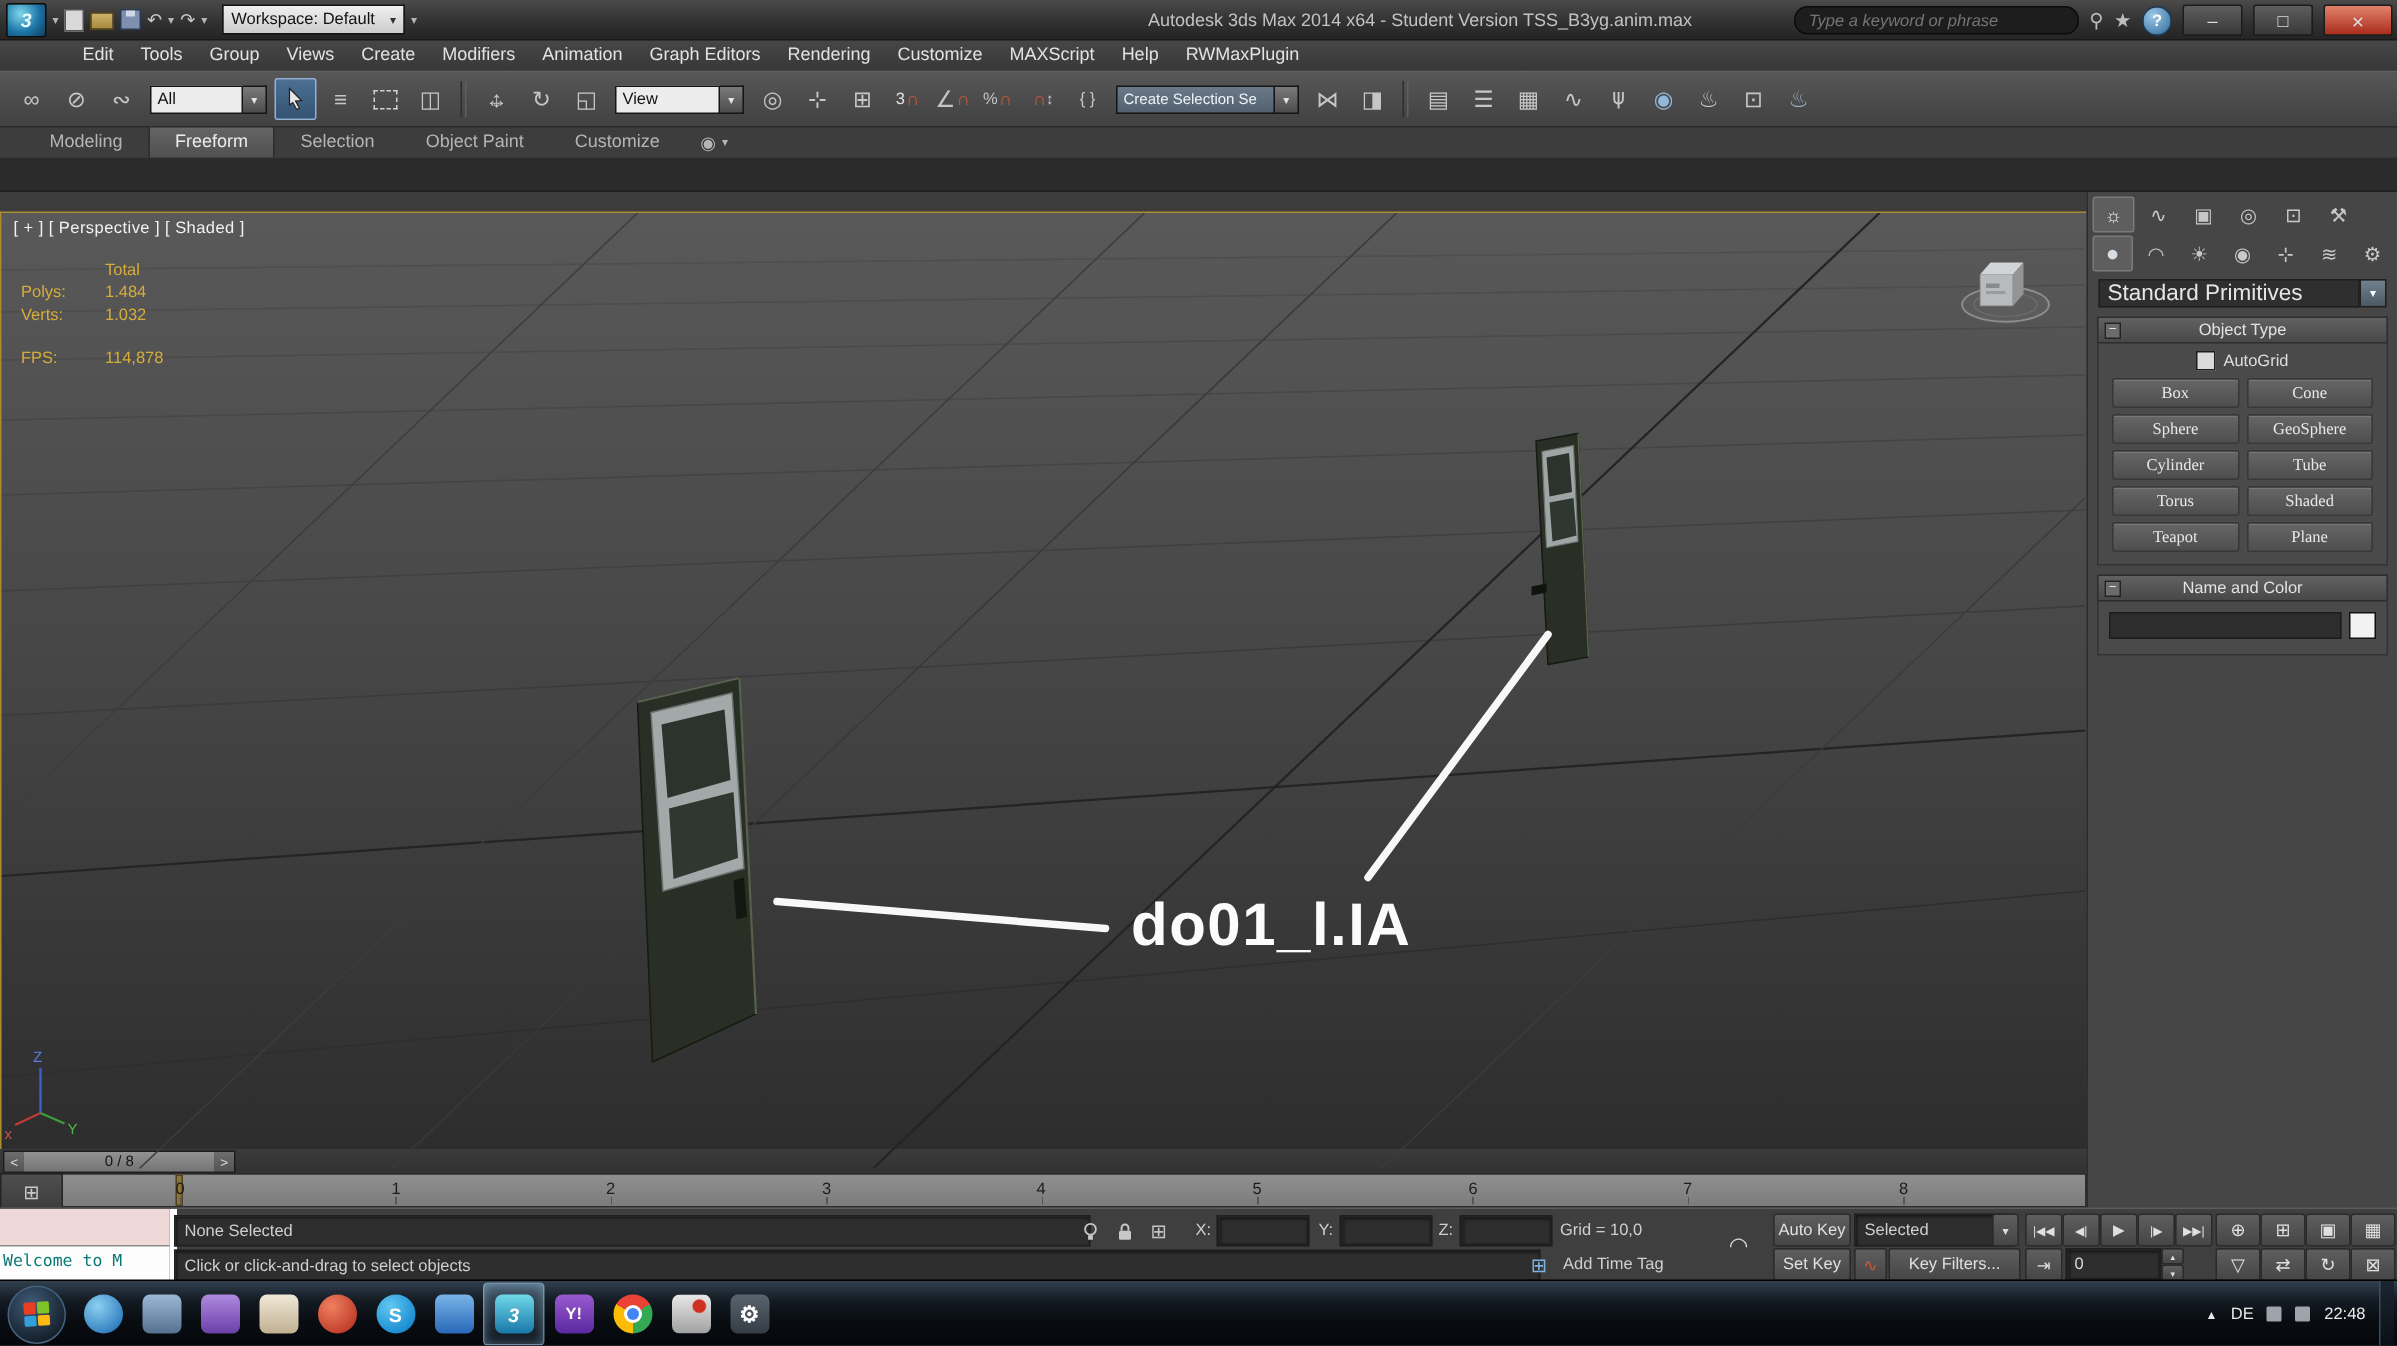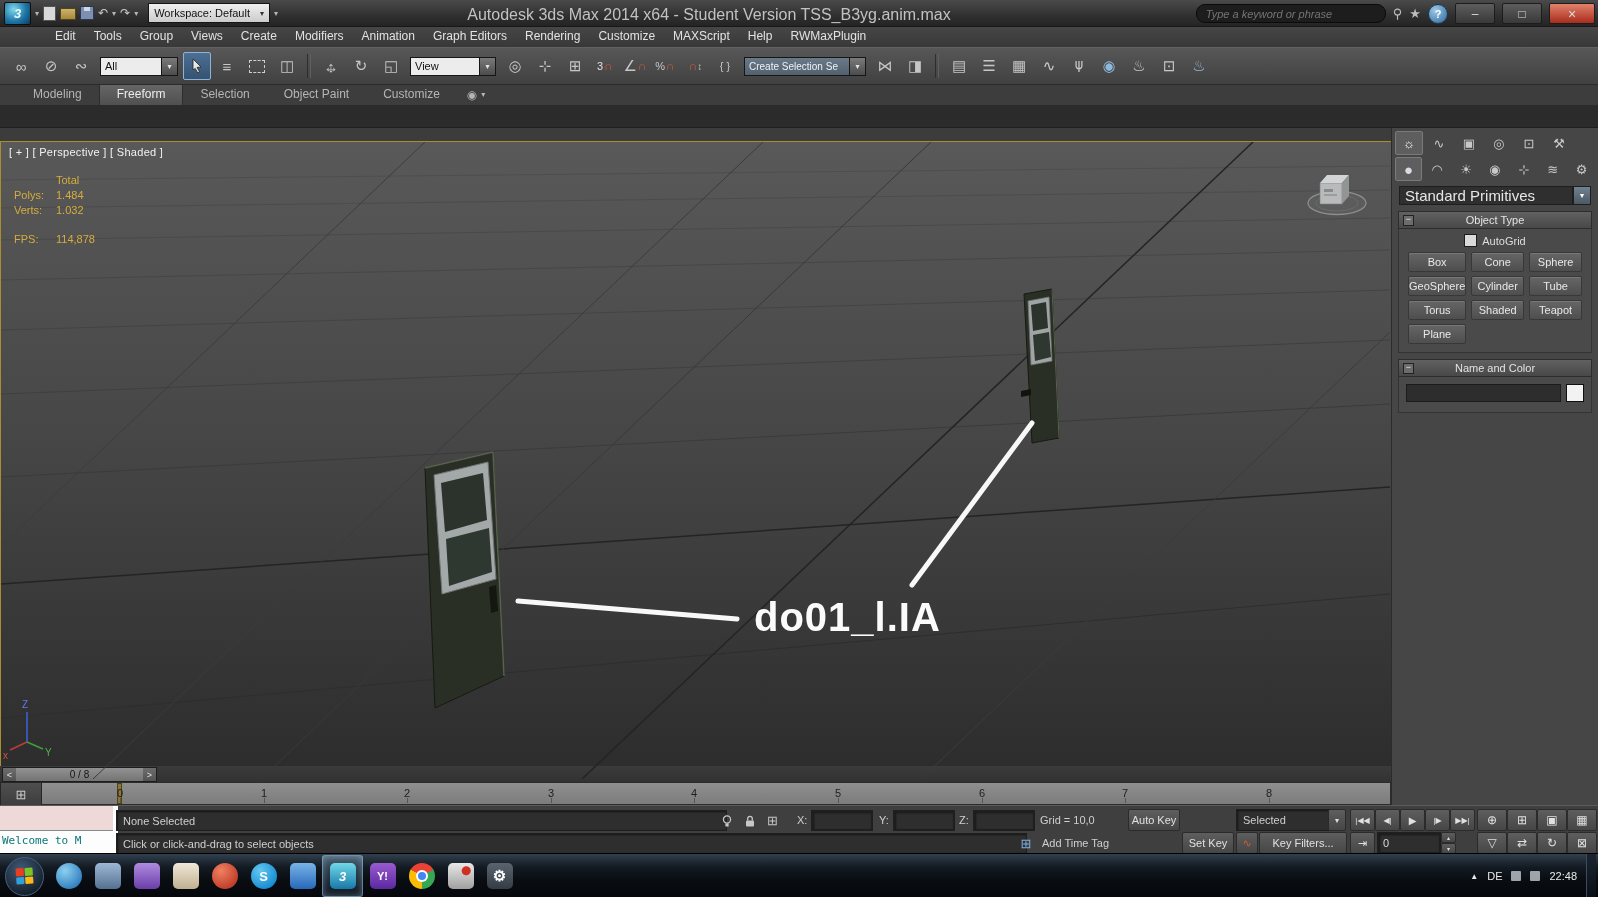--- a/index.html
+++ b/index.html
@@ -14,21 +14,21 @@
     color:#eafcff;font-weight:bold;font-style:italic;font-size:13px;
     display:flex;align-items:center;justify-content:center;}
   .mini{font-size:12px;color:#c9c9c9;line-height:1;}
   .dd{font-size:8px;color:#b5b5b5;}
   .pageicon{width:11px;height:13px;background:#d8d8d8;border:1px solid #555;}
   .foldericon{width:14px;height:10px;background:linear-gradient(#cdb36a,#a8893c);border:1px solid #55431a;margin-top:2px;}
   .floppyicon{width:12px;height:12px;background:#7f8faf;border:1px solid #2a3a55;position:relative;}
   .floppyicon:before{content:"";position:absolute;top:0;left:3px;width:6px;height:4px;background:#d0d8e8;}
   .wscombo{height:18px;background:linear-gradient(#efefef,#cccccc);border:1px solid #151515;
     color:#111;font-size:11px;display:flex;align-items:center;gap:10px;padding:0 5px;margin-left:6px;}
-  .titletext{position:absolute;left:290px;right:470px;top:6px;text-align:center;font-size:16px;
+  .titletext{position:absolute;left:290px;right:470px;top:6px;text-align:right;font-size:12px;
     color:#c2c2c2;white-space:nowrap;overflow:hidden;}
   .tbright{position:absolute;right:3px;top:3px;display:flex;align-items:center;gap:7px;}
   .searchbox{width:170px;height:17px;background:#1d1d1d;border:1px solid #0b0b0b;border-radius:9px;
     color:#979797;font-size:11px;font-style:italic;padding:0 9px;outline:none;font-family:"Liberation Sans",sans-serif;}
   .infoicon{color:#bdbdbd;font-size:13px;}
   .helpbtn{width:18px;height:18px;border-radius:50%;border:1px solid #1c3a55;
     background:radial-gradient(circle at 35% 30%,#9ec8e8,#2a6898);color:#fff;font-weight:bold;
     font-size:11px;display:flex;align-items:center;justify-content:center;}
   .winbtn{width:38px;height:19px;display:flex;align-items:center;justify-content:center;
     background:linear-gradient(#5d5d5d,#393939);border:1px solid #1c1c1c;border-radius:2px;
@@ -63,21 +63,21 @@
   .rtab{height:21px;line-height:21px;padding:0 17px;font-size:12px;color:#b5b5b5;}
   .rtab.active{background:linear-gradient(#666,#505050);color:#ededed;border:1px solid #2d2d2d;border-bottom:none;}
   .rcfg{margin-left:10px;display:flex;align-items:center;gap:4px;color:#b5b5b5;font-size:12px;height:21px;}
   .ribbonbody{position:absolute;top:105px;left:0;right:0;height:22px;background:#2b2b2b;
     border-bottom:1px solid #1f1f1f;z-index:16;}
   
   .viewport{position:absolute;top:141px;left:0;width:1391px;height:639px;
     border:1px solid #a98d30;background:linear-gradient(#595959,#474747 45%,#2c2c2c);overflow:hidden;padding-left:12px;}
   .vplabel{position:absolute;left:8px;top:4px;color:#f2f2f2;font-size:11px;z-index:6;letter-spacing:.3px;}
   .stats{position:absolute;left:13px;top:31px;color:#d6ad3c;font-size:11px;line-height:15px;z-index:6;}
-  .stats .srow{display:flex;}
+  .stats .srow{display:flex;gap:14px;}
   .stats .lbl{width:42px;}
   .anno{position:absolute;left:753px;top:453px;font-size:40px;font-weight:bold;color:#fbfbfb;
     letter-spacing:1px;z-index:5;}
   .vpsvg{position:absolute;left:0;top:0;z-index:1;}
   
   .cmdpanel{position:absolute;top:127px;left:1391px;right:0;height:678px;background:#464646;
     border-left:1px solid #2c2c2c;padding-top:3px;}
   .cptabs{display:flex;padding:1px 3px;gap:2px;}
   .cptab{width:26px;height:22px;display:flex;align-items:center;justify-content:center;
     color:#c8c8c8;font-size:13px;border:1px solid transparent;}
@@ -90,21 +90,21 @@
     display:flex;align-items:center;justify-content:center;}
   .rollout{margin:6px 6px 0;}
   .rhead{height:16px;background:linear-gradient(#616161,#484848);border:1px solid #2d2d2d;
     display:flex;align-items:center;justify-content:center;position:relative;color:#e3e3e3;font-size:11px;}
   .rhead .minusbox{position:absolute;left:4px;width:9px;height:9px;border:1px solid #222;background:#6c6c6c;
     color:#e8e8e8;font-size:9px;line-height:7px;text-align:center;}
   .rbody{border:1px solid #333;border-top:none;background:#4a4a4a;padding:5px 4px 8px;}
   .agrow{display:flex;justify-content:center;align-items:center;gap:5px;margin-bottom:5px;}
   .chk{width:11px;height:11px;background:#dadada;border:1px solid #1d1d1d;}
   .aglabel{color:#dedede;font-size:11px;}
-  .objgrid{display:grid;grid-template-columns:1fr 1fr 1fr;gap:4px 5px;padding:0 5px;}
+  .objgrid{display:grid;grid-template-columns:1fr 1fr;gap:4px 5px;padding:0 5px;font-family:Liberation Serif, serif;}
   .objbtn{height:18px;background:linear-gradient(#666,#4e4e4e);border:1px solid #383838;border-radius:2px;
     color:#e8e8e8;font-size:11px;display:flex;align-items:center;justify-content:center;
     box-shadow:inset 0 1px 0 rgba(255,255,255,.12);}
   .ncrow{display:flex;gap:5px;align-items:center;padding:2px 3px;}
   .ncinput{flex:1;height:16px;background:#2d2d2d;border:1px solid #1c1c1c;color:#ddd;font-size:11px;
     padding:0 3px;outline:none;}
   .ncswatch{width:16px;height:16px;background:#f2f2f2;border:1px solid #101010;}
   
   .timeslider{position:absolute;top:766px;left:0;width:1391px;height:16px;
     background:linear-gradient(#3b3b3b,#323232);border-bottom:1px solid #222;}
@@ -493,21 +493,21 @@
     <span class="slabel" style="left:879px;top:8px">Y:</span>
     <div class="sfield" style="left:893px;top:4px;width:60px;padding:0">
       <input class="sinput" value="" style="">
     </div>
     <span class="slabel" style="left:959px;top:8px">Z:</span>
     <div class="sfield" style="left:973px;top:4px;width:60px;padding:0">
       <input class="sinput" value="" style="">
     </div>
     <span class="slabel" style="left:1040px;top:8px">Grid = 10,0</span>
     <div class="sicon" style="left:1146px;top:12px;width:26px;height:24px;font-size:15px;color:#d8d8d8">◠</div>
-    <div class="sbtn" style="left:1128px;top:3px;width:50px">Auto Key</div>
+    <div class="sbtn" style="left:1182px;top:3px;width:50px">Auto Key</div>
     <div class="sfield" style="left:1236px;top:3px;width:92px;height:20px">Selected</div>
     <div class="sbtn" style="left:1328px;top:3px;width:16px;font-size:8px">▾</div>
     <div class="sbtn" style="left:1350px;top:3px;width:23px;font-size:8px">|◀◀</div>
     <div class="sbtn" style="left:1375px;top:3px;width:23px;font-size:8px">◀|</div>
     <div class="sbtn" style="left:1400px;top:3px;width:23px;font-size:10px">▶</div>
     <div class="sbtn" style="left:1425px;top:3px;width:23px;font-size:8px">|▶</div>
     <div class="sbtn" style="left:1450px;top:3px;width:23px;font-size:8px">▶▶|</div>
     <div class="sbtn navbtn" style="left:1477px;top:3px;width:28px">⊕</div>
     <div class="sbtn navbtn" style="left:1507px;top:3px;width:28px">⊞</div>
     <div class="sbtn navbtn" style="left:1537px;top:3px;width:28px">▣</div>

